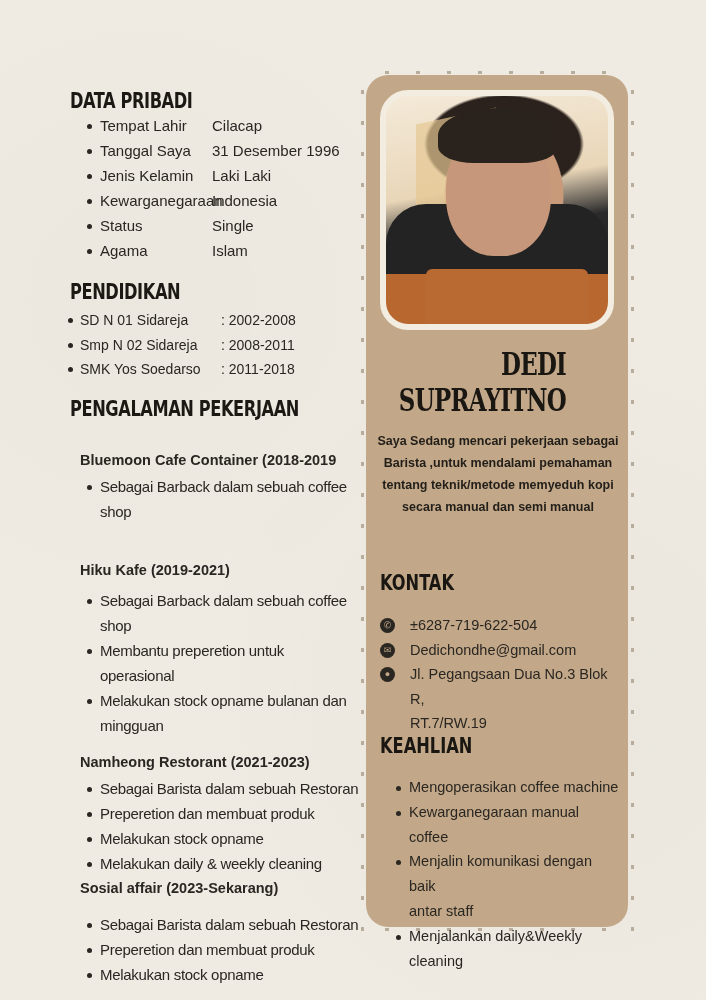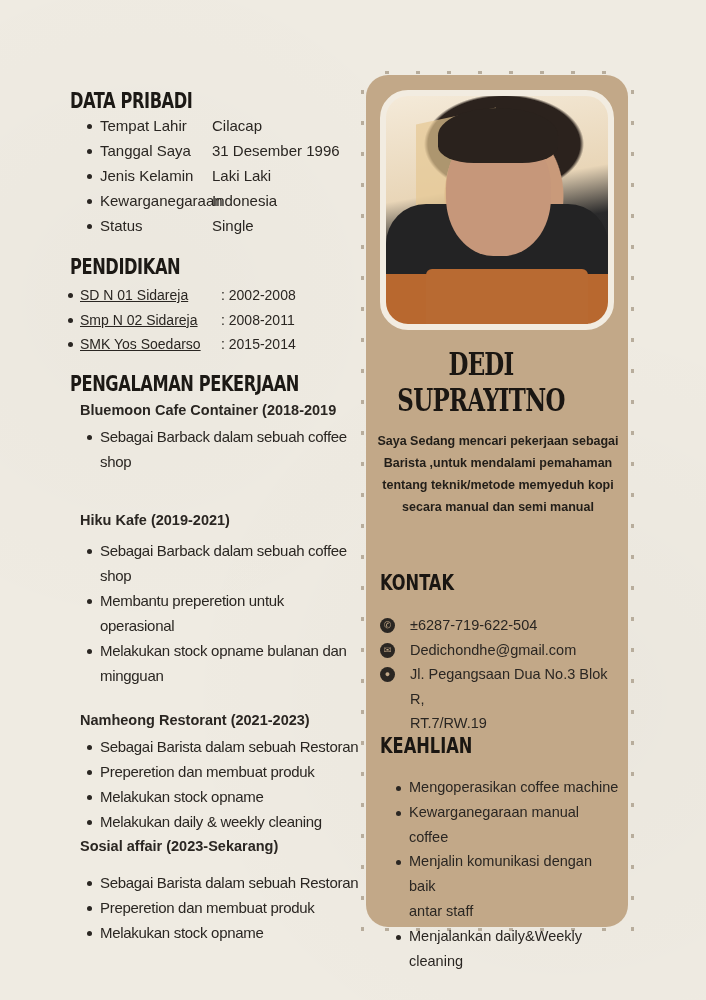--- a/index.html
+++ b/index.html
@@ -26,21 +26,21 @@
     white-space: nowrap;
   }
   ul { margin: 0; padding: 0; list-style: none; }
   li.b { position: relative; padding-left: 30px; font-size: 15px; line-height: 25px;
          transform-origin: left; }
   li.b::before { content: ""; position: absolute; left: 17px; top: 11px; width: 5px; height: 5px; border-radius: 50%; background: #2a2622; }
   .kv { display: flex; }
   .kv .k { width: 112px; }
   .edu li.b { padding-left: 10px; font-size: 14px; line-height: 24.5px; }
   .edu li.b::before { left: -2px; top: 10px; }
-  .edu .k { width: 141px; text-decoration: underline; }
+  .edu .k { width: 141px; }
   .job-title { font-weight: bold; font-size: 14.5px; margin: 0 0 0 10px; line-height: 24px; }
   .narrow { letter-spacing: -0.3px; }
 
   .card {
     position: absolute; left: 366px; top: 75px; width: 262px; height: 852px;
     background: #c2a888; border-radius: 22px;
   }
   .dots-v { position: absolute; top: 90px; bottom: 60px; width: 3px;
     background: repeating-linear-gradient(to bottom, #b8ad9c 0 4px, transparent 4px 31px); }
   .dots-h { position: absolute; height: 3px; left: 385px; width: 240px;
@@ -55,21 +55,21 @@
       linear-gradient(to bottom, transparent 0 70%, #b8682f 70% 100%),
       linear-gradient(170deg, #f4ead9 0%, #e9d6b8 40%, #2a2a2b 58%, #1e1e1f 100%);
   }
   .photo .apron { position: absolute; left: 40px; right: 20px; bottom: 0; height: 55px; background: #b86a32; border-radius: 6px 6px 0 0; }
   .photo .shirt { position: absolute; left: 0; right: 0; bottom: 50px; height: 70px; background: #232324; border-radius: 40px 40px 0 0; }
   .photo .face { position: absolute; left: 60px; top: 30px; width: 105px; height: 130px; background: #c6977a; border-radius: 48% 48% 45% 45%; }
   .photo .hair { position: absolute; left: 52px; top: 12px; width: 120px; height: 55px; background: #2a221d; border-radius: 50% 50% 30% 30%; }
   .photo .shelf { position: absolute; left: 30px; top: 20px; width: 80px; height: 90px; background: #e6c793; transform: skewY(-12deg); opacity: 0.7; }
 
   .name {
-    position: absolute; left: 366px; width: 230px; top: 346px; text-align: center;
+    position: absolute; left: 366px; width: 230px; top: 346px; text-align: right;
     font-family: "DejaVu Serif", serif; font-weight: bold; font-size: 31px;
     color: #1a1612; letter-spacing: -1px;
   }
   .name span { display: inline-block; transform: scaleX(0.74); }
   .summary {
     position: absolute; left: 372px; width: 252px; top: 430px; text-align: center;
     font-size: 12.5px; font-weight: bold; line-height: 22px; color: #221e19;
   }
   .card-h {
     position: absolute; left: 380px;
@@ -105,56 +105,60 @@
           <span data-name="value">Laki Laki</span>
         </li>
       <li class="b kv" data-name="personal-item">
           <span class="k" data-name="label">Kewarganegaraan</span>
           <span data-name="value">Indonesia</span>
         </li>
       <li class="b kv" data-name="personal-item">
           <span class="k" data-name="label">Status</span>
           <span data-name="value">Single</span>
         </li>
+      <li class="b kv" data-name="personal-item">
+          <span class="k" data-name="label">Agama</span>
+          <span data-name="value">Islam</span>
+        </li>
     </ul>
 
     <h2 class="h" style="margin-top:16px" data-name="education-heading">PENDIDIKAN</h2>
     <ul class="edu" style="margin-top:4px" data-name="education-list">
       <li class="b kv" data-name="education-item">
           <span class="k" data-name="school">SD N 01 Sidareja</span>
           <span data-name="years">: 2002-2008</span>
         </li>
       <li class="b kv" data-name="education-item">
           <span class="k" data-name="school">Smp N 02 Sidareja</span>
           <span data-name="years">: 2008-2011</span>
         </li>
       <li class="b kv" data-name="education-item">
           <span class="k" data-name="school">SMK Yos Soedarso</span>
-          <span data-name="years">: 2015-2014</span>
+          <span data-name="years">: 2011-2018</span>
         </li>
     </ul>
 
     <h2 class="h" style="margin-top:14px" data-name="experience-heading">PENGALAMAN PEKERJAAN</h2>
 
-    <div style="margin-top:2px" data-name="job-entry">
+    <div style="margin-top:27px" data-name="job-entry">
       <div class="job-title" data-name="job-title">Bluemoon Cafe Container (2018-2019</div>
       <ul style="margin-top:2px">
         <li class="b narrow" data-name="job-duty">Sebagai Barback dalam sebuah coffee shop</li>
       </ul>
     </div>
     <div style="margin-top:34px" data-name="job-entry">
       <div class="job-title" data-name="job-title">Hiku Kafe (2019-2021)</div>
       <ul style="margin-top:6px">
         <li class="b narrow" data-name="job-duty">Sebagai Barback dalam sebuah coffee shop</li>
         <li class="b narrow" data-name="job-duty">Membantu prepere­tion untuk operasional</li>
         <li class="b narrow" data-name="job-duty">Melakukan stock opname bulanan dan</li>
         <li class="b narrow" style="list-style:none" data-name="job-duty-continued"><span data-name="duty-continuation">mingguan</span></li>
       </ul>
     </div>
-    <div style="margin-top:20px" data-name="job-entry">
+    <div style="margin-top:12px" data-name="job-entry">
       <div class="job-title" data-name="job-title">Namheong Restorant (2021-2023)</div>
       <ul style="margin-top:2px">
         <li class="b narrow" data-name="job-duty">Sebagai Barista dalam sebuah Restoran</li>
         <li class="b narrow" data-name="job-duty">Preperetion dan membuat produk</li>
         <li class="b narrow" data-name="job-duty">Melakukan stock opname</li>
         <li class="b narrow" data-name="job-duty">Melakukan daily &amp; weekly cleaning</li>
       </ul>
     </div>
     <div style="margin-top:0px" data-name="job-entry">
       <div class="job-title" data-name="job-title">Sosial affair (2023-Sekarang)</div>

